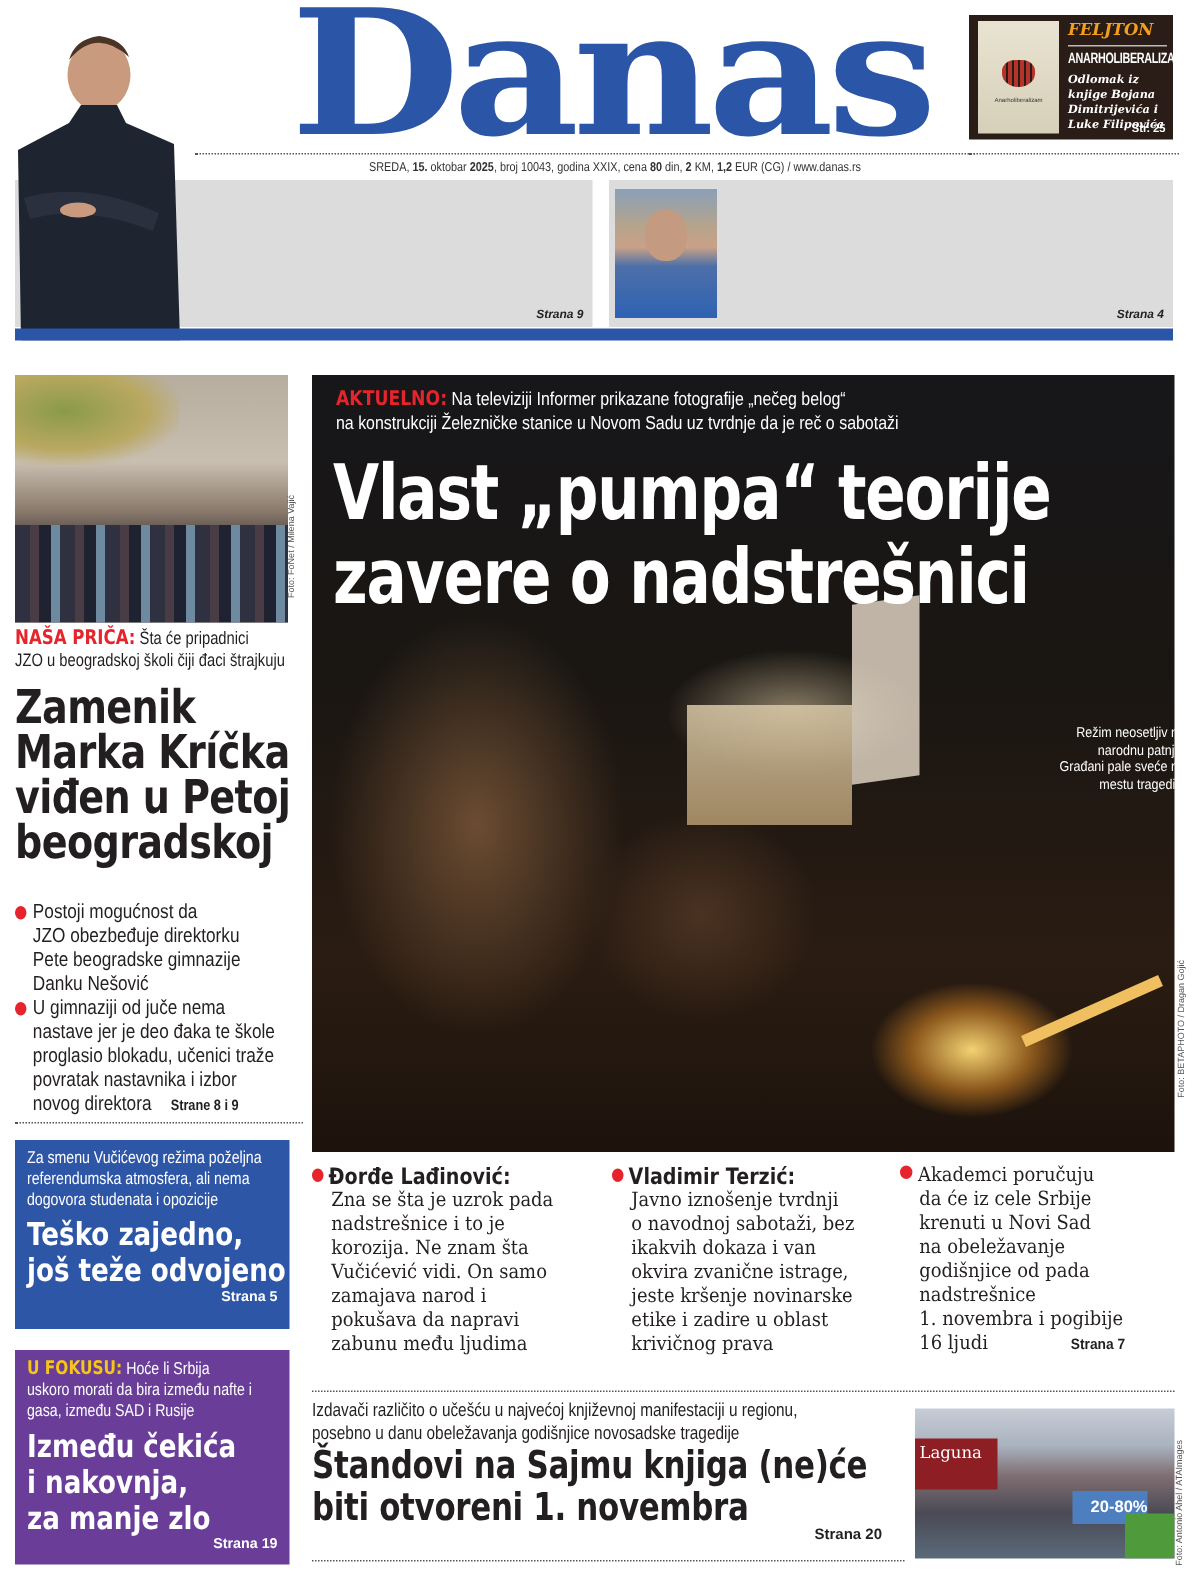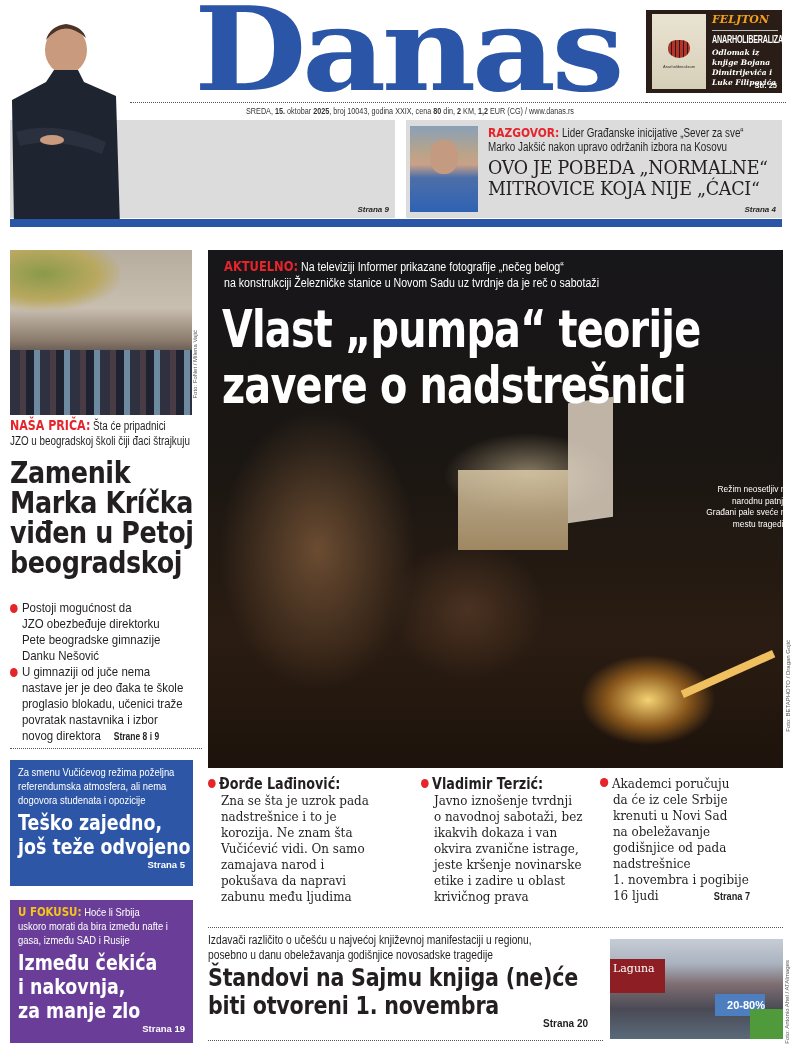--- a/index.html
+++ b/index.html
@@ -92,26 +92,20 @@
 <div class="abs dotline" style="left:646px;top:102px;width:140px;"></div>
 
 <div class="abs graybox" id="top-left">
   <div class="strana-i">Strana 9</div>
 </div>
 
 <div class="abs graybox" id="top-right">
   <div style="position:absolute;left:4px;top:6px;width:68px;height:86px;background:linear-gradient(180deg,#8aa0b8 0%,#b7a48a 30%,#c9a188 45%,#4d6fa8 60%,#2f62b4 100%);">
     <div style="position:absolute;left:20px;top:14px;width:28px;height:34px;border-radius:45%;background:#c49a80;"></div>
   </div>
-  <div style="position:absolute;left:82px;top:6px;">
-    <div class="kick"><span class="red-kick" style="font-size:13px;">RAZGOVOR:</span> <span>Lider Građanske inicijative „Sever za sve“</span></div>
-    <div class="kick">Marko Jakšić nakon upravo održanih izbora na Kosovu</div>
-    <div class="serifhead" style="margin-top:3px;">OVO JE POBEDA „NORMALNE“</div>
-    <div class="serifhead">MITROVICE KOJA NIJE „ĆACI“</div>
-  </div>
   <div class="strana-i">Strana 4</div>
 </div>
 
 <div class="abs" id="person">
   <svg width="115" height="215" viewBox="0 0 115 215">
     <ellipse cx="60" cy="38" rx="21" ry="24" fill="#c99a7e"></ellipse>
     <path d="M40 28 Q58 6 80 26 Q76 14 60 12 Q44 14 40 28Z" fill="#4a3426"></path>
     <path d="M48 58 L72 58 L78 70 L110 84 L114 215 L8 215 L6 88 L40 70Z" fill="#1f2530"></path>
     <path d="M10 120 Q50 108 100 130 L96 142 Q50 124 14 134Z" fill="#2a303d"></path>
     <ellipse cx="46" cy="128" rx="12" ry="5" fill="#c99a7e"></ellipse>
@@ -198,21 +192,21 @@
 <div class="abs quote" style="left:208px;width:190px;">
   <div class="name"><span class="dot"></span><span>Đorđe Lađinović:</span></div>
   <div class="qt">Zna se šta je uzrok pada</div>
     <div class="qt">nadstrešnice i to je</div>
     <div class="qt">korozija. Ne znam šta</div>
     <div class="qt">Vučićević vidi. On samo</div>
     <div class="qt">zamajava narod i</div>
     <div class="qt">pokušava da napravi</div>
     <div class="qt">zabunu među ljudima</div>
 </div>
-<div class="abs quote" style="left:421px;width:190px;">
+<div class="abs quote" style="left:408px;width:190px;">
   <div class="name"><span class="dot"></span><span>Vladimir Terzić:</span></div>
   <div class="qt">Javno iznošenje tvrdnji</div>
     <div class="qt">o navodnoj sabotaži, bez</div>
     <div class="qt">ikakvih dokaza i van</div>
     <div class="qt">okvira zvanične istrage,</div>
     <div class="qt">jeste kršenje novinarske</div>
     <div class="qt">etike i zadire u oblast</div>
     <div class="qt">krivičnog prava</div>
 </div>
 <div class="abs quote" style="left:600px;width:190px;">

